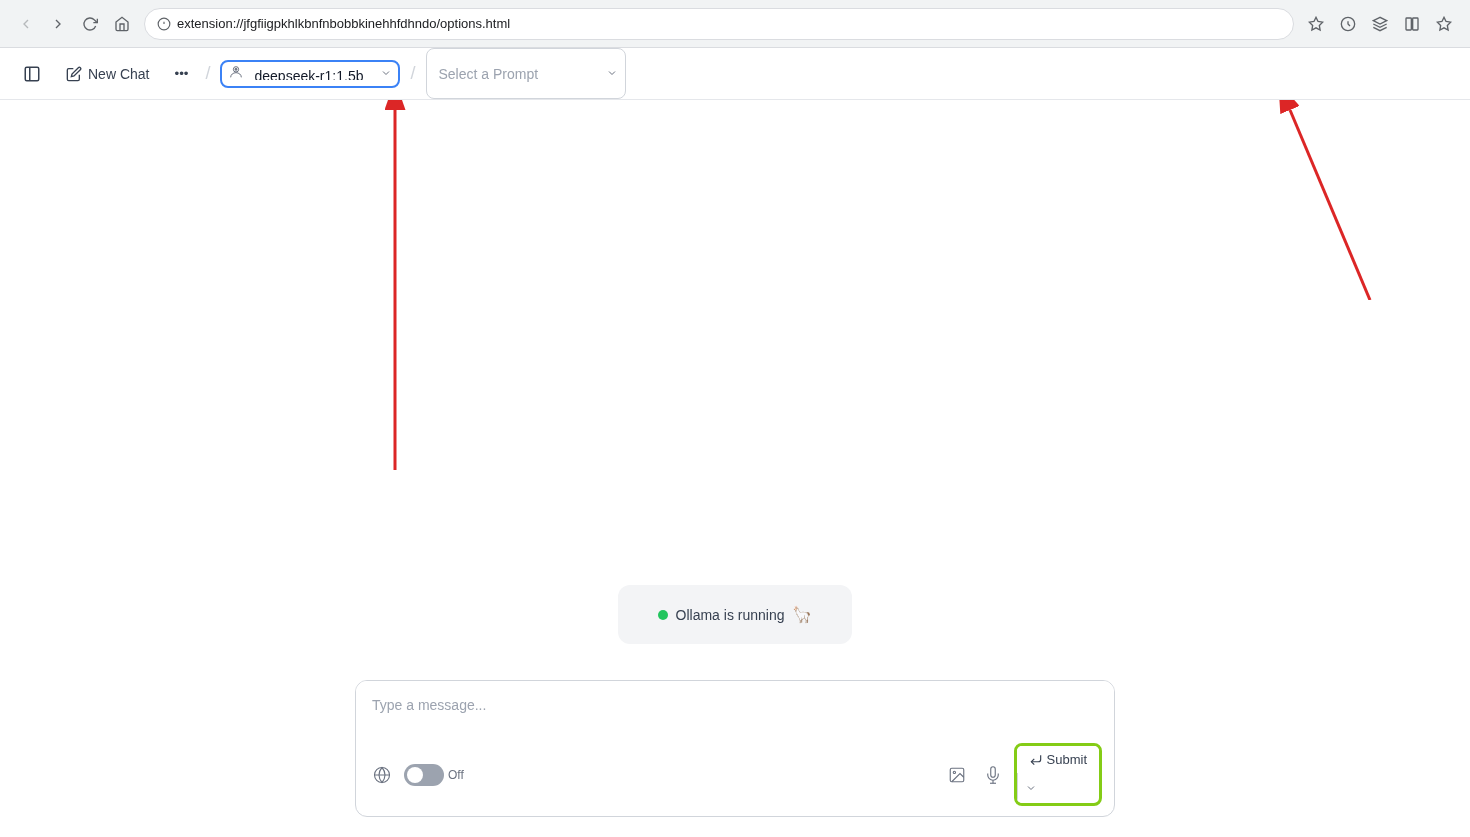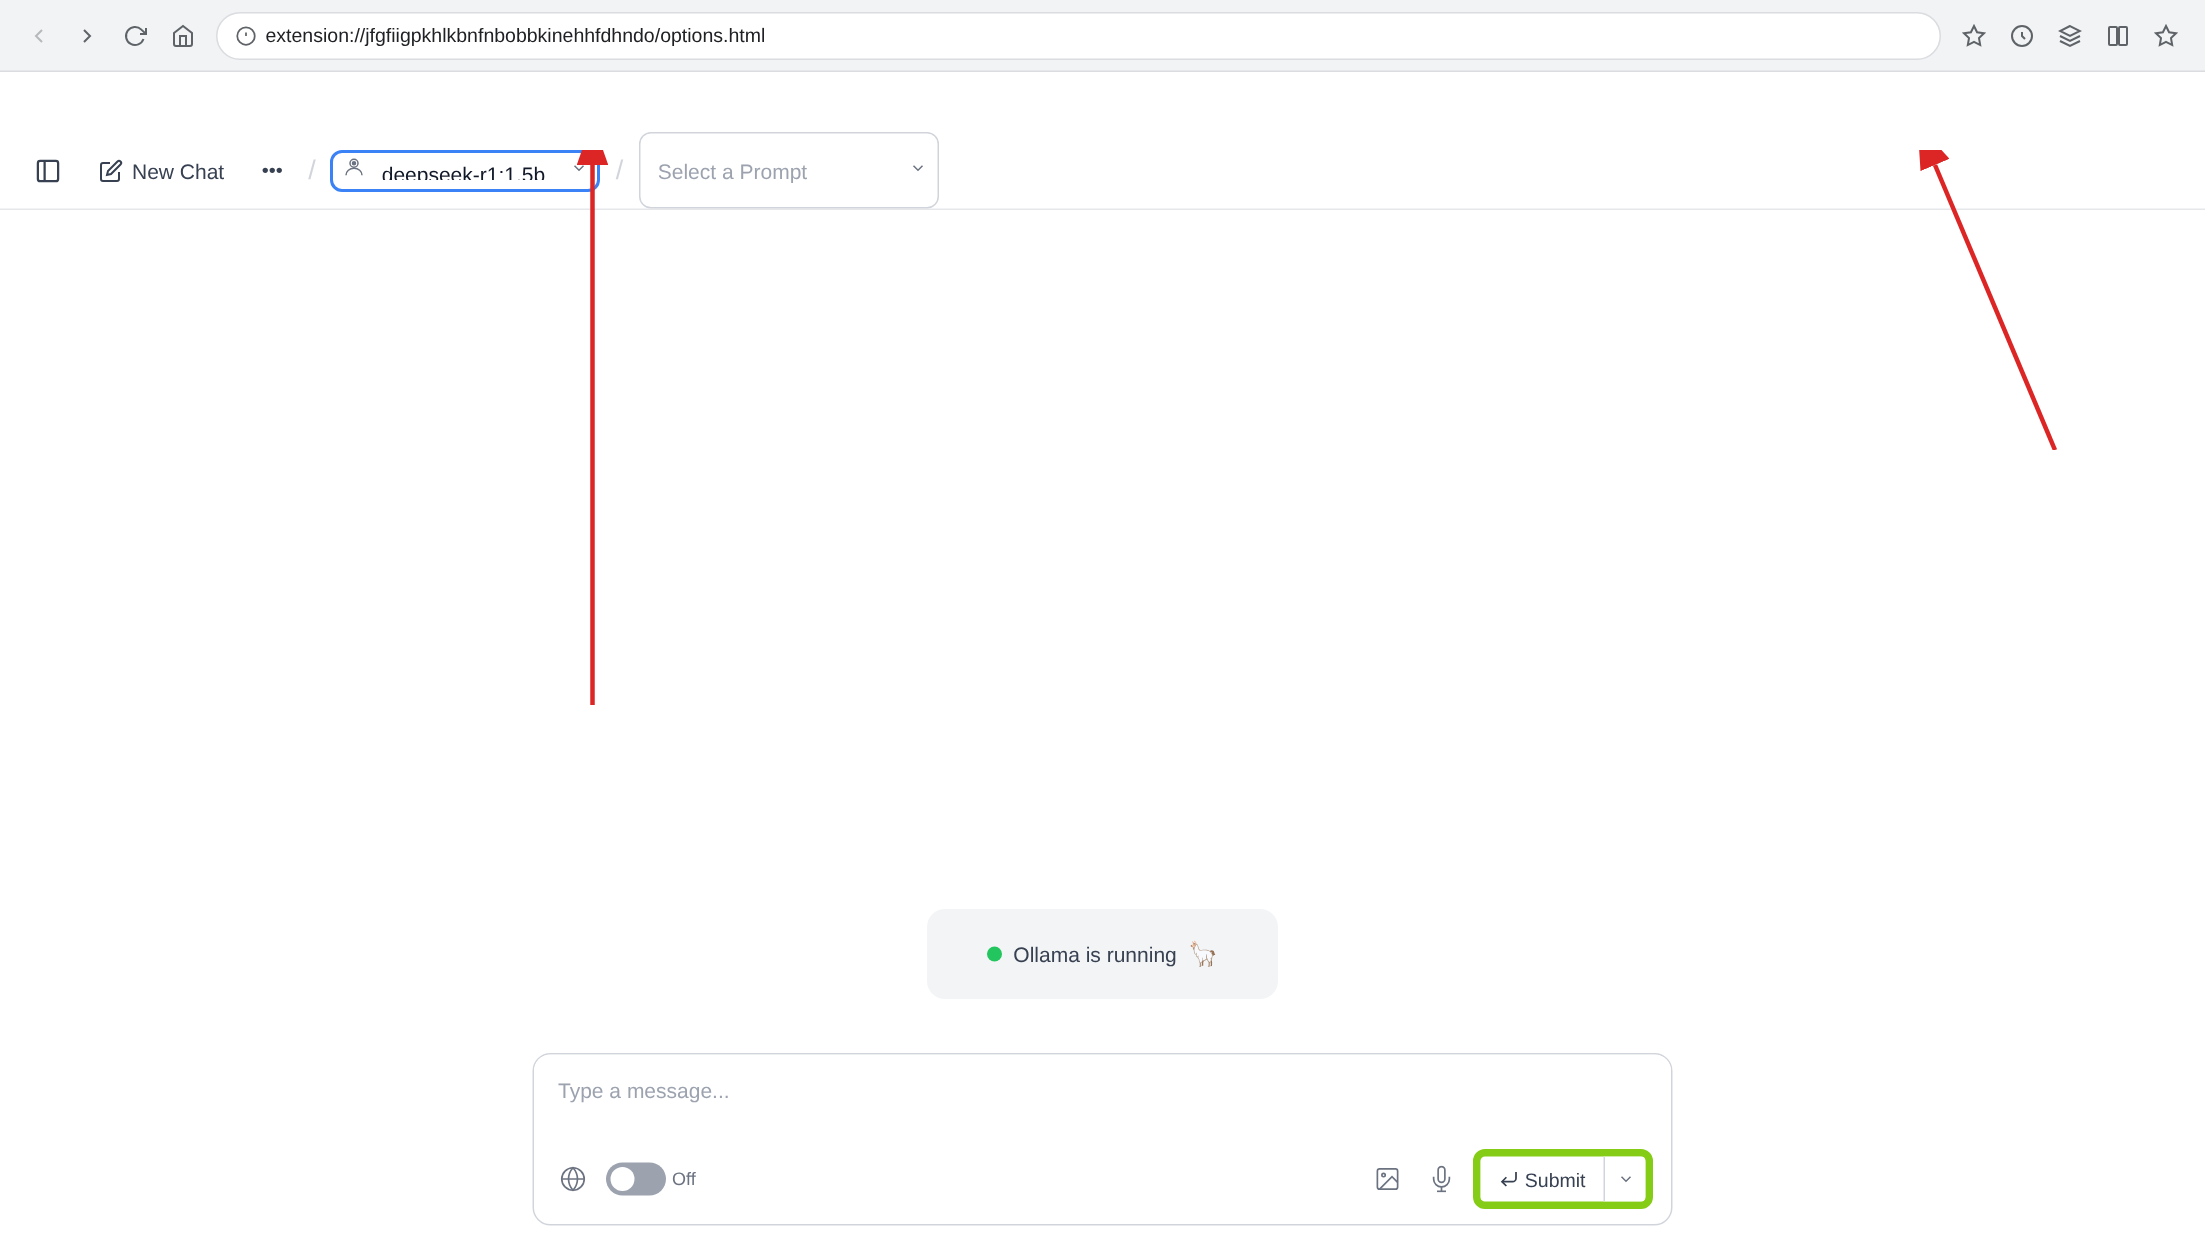--- a/index.html
+++ b/index.html
@@ -66,21 +66,20 @@
     
     .ext-toolbar {
       background: #fff;
       border-bottom: 1px solid #e5e7eb;
       padding: 0 16px;
       height: 52px;
       display: flex;
       align-items: center;
       gap: 8px;
       flex-shrink: 0;
-      margin-top: 40px;
     }
     .sidebar-toggle-btn {
       width: 32px; height: 32px;
       border: none; background: transparent;
       cursor: pointer;
       display: flex; align-items: center; justify-content: center;
       color: #374151;
       border-radius: 6px;
     }
 
@@ -306,24 +305,24 @@
       width: 30px; height: 30px;
       border: none; background: transparent;
       cursor: pointer;
       color: #6b7280;
       display: flex; align-items: center; justify-content: center;
       border-radius: 6px;
     }
 
     .submit-wrapper {
       display: flex;
-      align-items: center;
-      border: 5px solid #84cc16;
+      border: 3px solid #84cc16;
       border-radius: 8px;
       overflow: hidden;
+      flex-direction: column;
     }
 
     .submit-btn {
       display: flex;
       align-items: center;
       gap: 4px;
       padding: 6px 12px;
       border: none;
       background: #fff;
       cursor: pointer;

